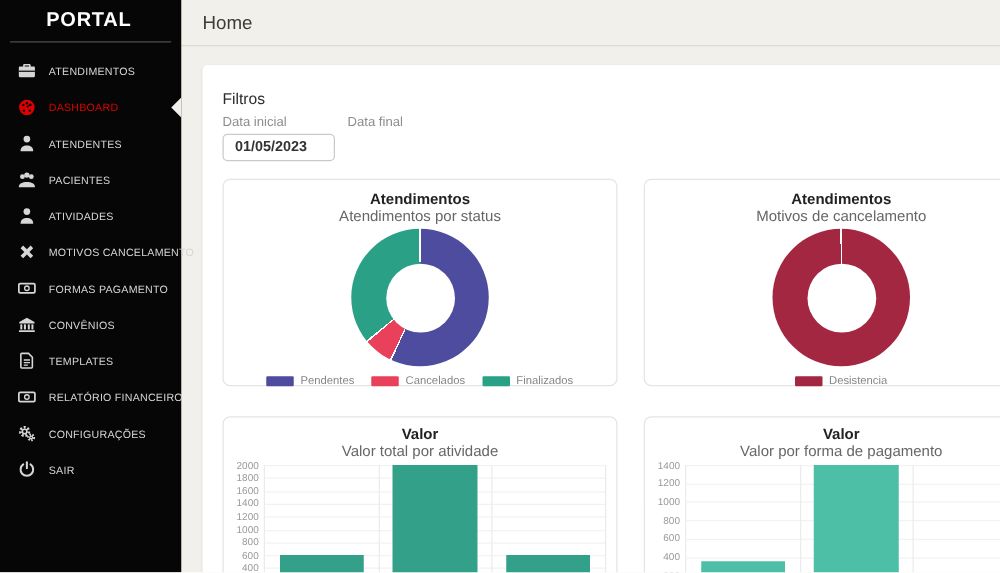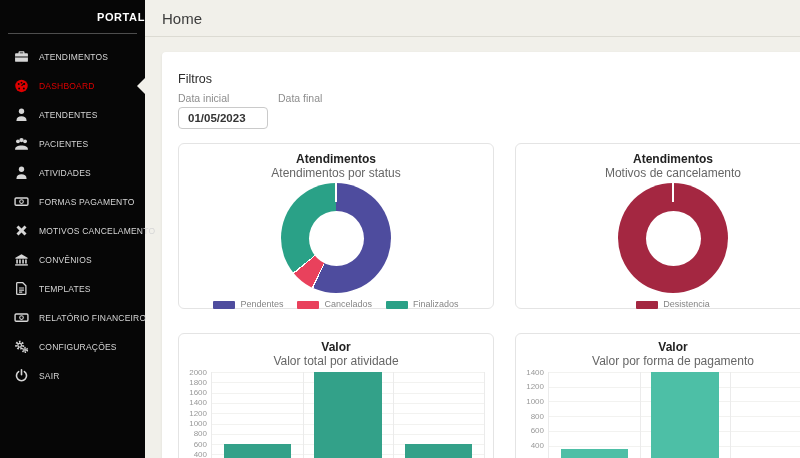--- a/index.html
+++ b/index.html
@@ -1,21 +1,21 @@
 <!DOCTYPE html>
 <html><head>
 <meta charset="utf-8">
 <style>
   * { margin:0; padding:0; box-sizing:border-box; }
   html,body { font-family:"Liberation Sans", sans-serif; }
   .screen { position:relative; width:800px; height:458px; overflow:hidden; background:#f1f0ea; }
 
   
   .sidebar { position:absolute; left:0; top:0; width:145px; height:458px; background:#060606; z-index:2; }
-  .brand { height:33px; line-height:34px; padding-left:37px; color:#fff; font-size:11px; font-weight:bold; letter-spacing:.6px;text-align:right; }
+  .brand { height:33px; line-height:34px; padding-left:37px; color:#fff; font-size:16px; font-weight:bold; letter-spacing:.6px; }
   .brand-divider { border-bottom:1px solid #4d4d4d; margin:0 8px; }
   .menu { padding-top:8px; }
   .menu-item { position:relative; display:flex; align-items:center; height:29px; padding-left:14px; gap:10px; color:#d6d6d6; cursor:pointer; }
   .menu-item .micon { width:15px; height:15px; flex:none; }
   .menu-item .mlabel { font-size:8.5px; letter-spacing:.2px; white-space:nowrap; }
   .menu-item.active { color:#dd0000; }
   .menu-item.active::after { content:''; position:absolute; right:0; top:50%; margin-top:-8px;
     border-top:8px solid transparent; border-bottom:8px solid transparent; border-right:8px solid #f1f0ea; }
 
   
@@ -110,33 +110,33 @@
       <div class="menu-item">
         <svg class="micon" viewBox="0 0 14 14">
             <circle cx="7" cy="4" r="2.5" fill="currentColor"></circle>
             <path fill="currentColor" d="M2.3 12.6c0-2.6 2.1-3.9 4.7-3.9s4.7 1.3 4.7 3.9v.4H2.3z"></path>
           </svg>
         <span class="mlabel">ATIVIDADES</span>
       </div>
 
       <div class="menu-item">
         <svg class="micon" viewBox="0 0 14 14">
+            <path fill="currentColor" d="M2.3 4.2 4.2 2.3 7 5.1 9.8 2.3l1.9 1.9L8.9 7l2.8 2.8-1.9 1.9L7 8.9l-2.8 2.8-1.9-1.9L5.1 7z"></path>
+          </svg>
+        <span class="mlabel">MOTIVOS CANCELAMENTO</span>
+      </div>
+
+      <div class="menu-item">
+        <svg class="micon" viewBox="0 0 14 14">
             <g fill="none" stroke="currentColor">
               <rect x="1" y="3.7" width="12" height="6.8" rx="1" stroke-width="1.3"></rect>
               <circle cx="7" cy="7.1" r="1.7" stroke-width="1"></circle>
             </g>
           </svg>
         <span class="mlabel">FORMAS PAGAMENTO</span>
-      </div>
-
-      <div class="menu-item">
-        <svg class="micon" viewBox="0 0 14 14">
-            <path fill="currentColor" d="M2.3 4.2 4.2 2.3 7 5.1 9.8 2.3l1.9 1.9L8.9 7l2.8 2.8-1.9 1.9L7 8.9l-2.8 2.8-1.9-1.9L5.1 7z"></path>
-          </svg>
-        <span class="mlabel">MOTIVOS CANCELAMENTO</span>
       </div>
 
       <div class="menu-item">
         <svg class="micon" viewBox="0 0 14 14">
             <g fill="currentColor">
               <path d="M1.3 5.3 7 2l5.7 3.3v1H1.3z"></path>
               <rect x="2.1" y="7" width="1.5" height="3.8"></rect>
               <rect x="4.8" y="7" width="1.5" height="3.8"></rect>
               <rect x="7.7" y="7" width="1.5" height="3.8"></rect>
               <rect x="10.4" y="7" width="1.5" height="3.8"></rect>

